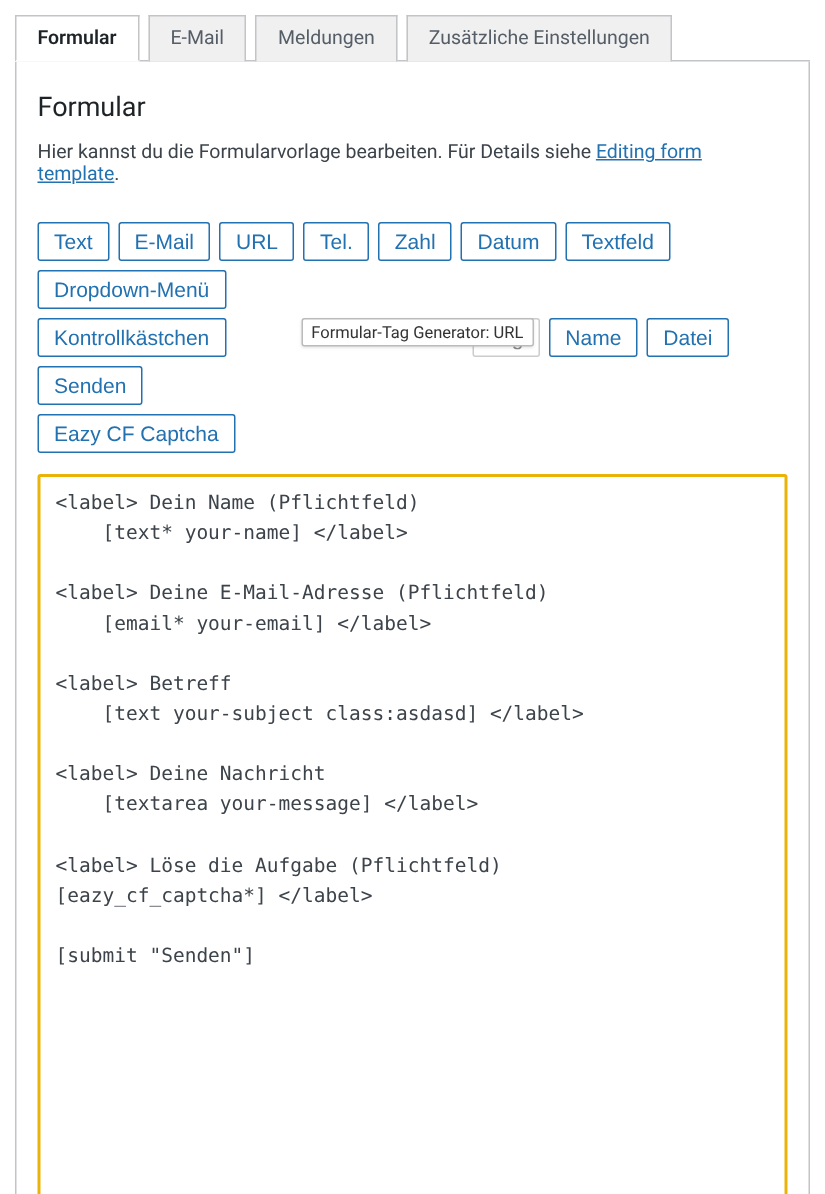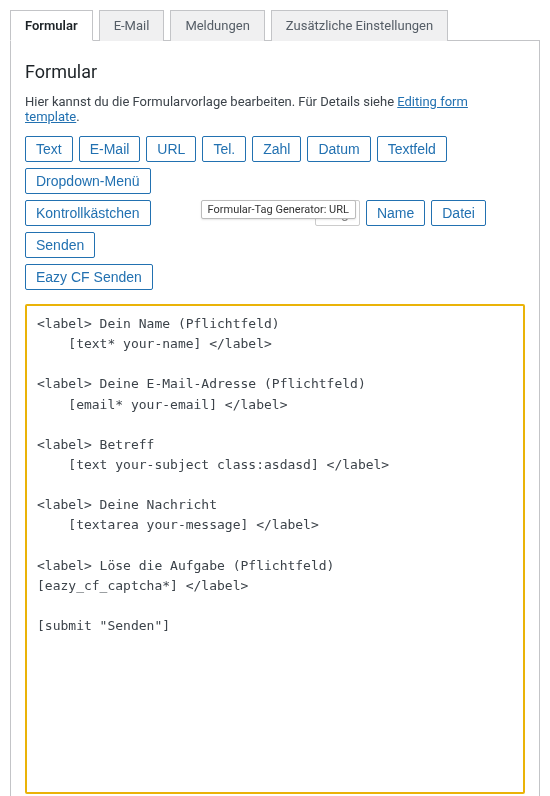--- a/index.html
+++ b/index.html
@@ -38,21 +38,21 @@
     padding: 14px 14px 18px 14px;
   }
   h2.section-title {
     font-size: 18px;
     font-weight: 400;
     color: #1d2327;
     margin: 6px 0 12px 0;
   }
   p.desc {
     font-size: 13px;
-    margin-bottom: 12px;
+    margin-bottom: 24px;
     color: #3c434a;
   }
   p.desc a {
     color: #2271b1;
     text-decoration: underline;
   }
   .tag-row {
     display: flex;
     flex-wrap: wrap;
     gap: 6px;
@@ -135,21 +135,21 @@
     <span style="position:relative; display:inline-flex;">
       <span class="tooltip" style="left:0; top:0px;margin-left:44px;">Formular-Tag Generator: URL</span>
       <button class="tag-btn muted" style="margin-left:158px;">ung</button>
     </span>
     <button class="tag-btn">Name</button>
     <button class="tag-btn">Datei</button>
     <button class="tag-btn">Senden</button>
   </div>
 
   <div class="tag-row">
-    <button class="tag-btn">Eazy CF Senden</button>
+    <button class="tag-btn">Eazy CF Captcha</button>
   </div>
 
   <textarea class="code-editor" spellcheck="false" style="">&lt;label&gt; Dein Name (Pflichtfeld)
     [text* your-name] &lt;/label&gt;
 
 &lt;label&gt; Deine E-Mail-Adresse (Pflichtfeld)
     [email* your-email] &lt;/label&gt;
 
 &lt;label&gt; Betreff
     [text your-subject class:asdasd] &lt;/label&gt;

